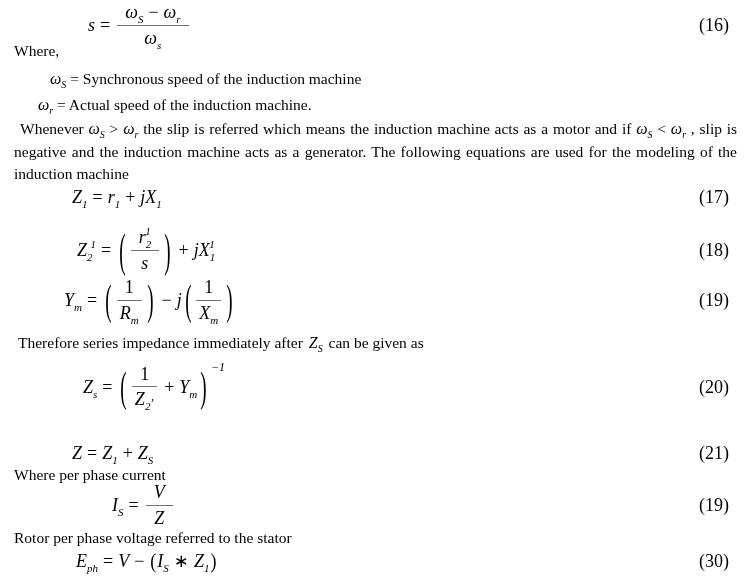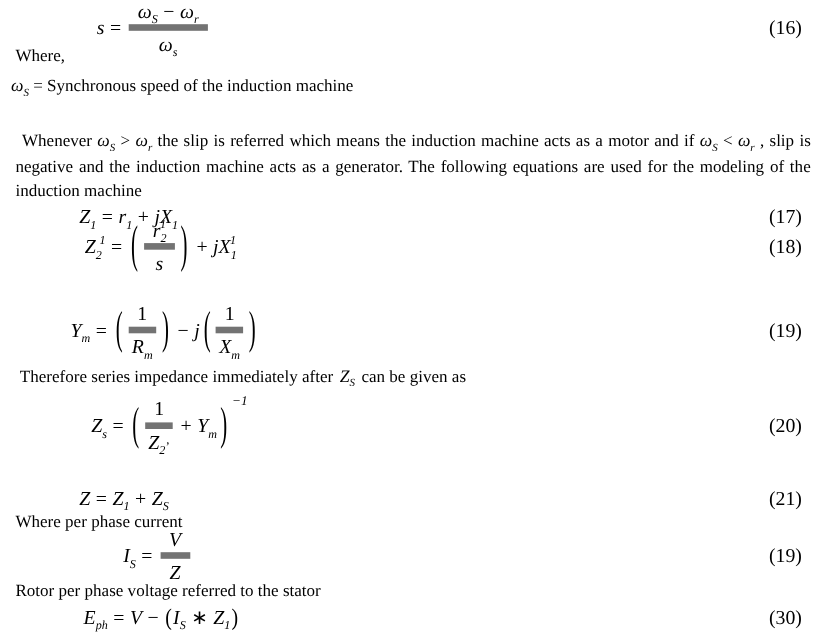--- a/index.html
+++ b/index.html
@@ -11,21 +11,21 @@
   .text { font-size:15.5px; }
   .eqnum { margin-left:auto; margin-right:22px; font-size:18px; font-style:normal; }
   .math { font-style:italic; font-size:18px; }
   .eq-content { display:inline-flex; align-items:center; }
   .math sub { font-size:11px; font-style:italic; vertical-align:-5px; line-height:0; }
   .math sup { font-size:11px; font-style:italic; vertical-align:8px; line-height:0; }
   sup.tight { margin-left:-6px; }
   sup.tight2 { margin-left:-2px; }
   .op { font-style:normal; padding:0 5px; }
   .frac { display:inline-flex; flex-direction:column; align-items:center; line-height:1.25; margin:0 2px; }
-  .fnum { display:block; border-bottom:6px solid #737373; padding:0 8px 1px 8px; text-align:center; }
+  .fnum { display:block; border-bottom:1px solid #737373; padding:0 8px 1px 8px; text-align:center; }
   .fden { display:block; padding-top:1px; text-align:right; }
   .upright { font-style:normal; }
   .paren { display:inline-block; font-style:normal; font-weight:400; transform-origin:center; }
   .paren-xl { font-size:20px; transform:scaleY(2.35) scaleX(0.95); margin:0 3px; }
   .paren-lg { font-size:20px; transform:scaleY(2.1) scaleX(0.95); margin:0 3px; }
   .paren-sm { font-size:18px; transform:scaleY(1.2); margin:0 1px; }
   .exp { align-self:flex-start; font-size:12px; font-style:italic; margin:-3px 0 0 1px; }
   .prime { font-size:12px; font-style:normal; vertical-align:-2px; }
   .para {
     position:absolute; left:14px; width:723px; font-size:15.5px; line-height:22.5px;
@@ -49,28 +49,35 @@
         <span class="fden"><span>ω</span><sub>s</sub></span>
       </span>
     </span>
     <span class="eqnum">(16)</span>
   </div>
 
   <div class="row" style="top:42px;">
     <span class="text" style="margin-left:14px;">Where,</span>
   </div>
 
-  <div class="row" style="top:70px;">
+  <div class="row" style="top:70px;padding-left:40px;">
     <span class="text" style="margin-left:10px;">
       <span class="inline-math"><span>ω</span><sub>S</sub></span>
       <span class="def-eq">=</span>
       <span>Synchronous speed of the induction machine</span>
     </span>
   </div>
 
+  <div class="row" style="top:96px;">
+    <span class="text" style="margin-left:38px;">
+      <span class="inline-math"><span>ω</span><sub>r</sub></span>
+      <span class="def-eq">=</span>
+      <span>Actual speed of the induction machine.</span>
+    </span>
+  </div>
 
   <p class="para" style="top:118px;">
     <span>Whenever</span>
     <span class="inline-math"><span>ω</span><sub>S</sub></span>
     <span>&gt;</span>
     <span class="inline-math"><span>ω</span><sub>r</sub></span>
     <span>the slip is referred which means the induction machine acts as a motor and if</span>
     <span class="inline-math"><span>ω</span><sub>S</sub></span>
     <span>&lt;</span>
     <span class="inline-math"><span>ω</span><sub>r</sub></span>
@@ -81,21 +88,21 @@
     <span class="math eq-content" style="margin-left:72px;">
       <span><span>Z</span><sub>1</sub></span>
       <span class="op">=</span>
       <span><span>r</span><sub>1</sub></span>
       <span class="op">+</span>
       <span><span>jX</span><sub>1</sub></span>
     </span>
     <span class="eqnum">(17)</span>
   </div>
 
-  <div class="row" style="top:195px; height:58px;gap:32px;">
+  <div class="row" style="top:221px; height:58px;gap:32px;">
     <span class="math eq-content" style="margin-left:77px;">
       <span><span>Z</span><sub>2</sub><sup class="tight2">1</sup></span>
       <span class="op">=</span>
       <span class="paren paren-xl">(</span>
       <span class="frac">
         <span class="fnum"><span>r</span><sub>2</sub><sup class="tight">1</sup></span>
         <span class="fden">s</span>
       </span>
       <span class="paren paren-xl">)</span>
       <span class="op">+</span>

